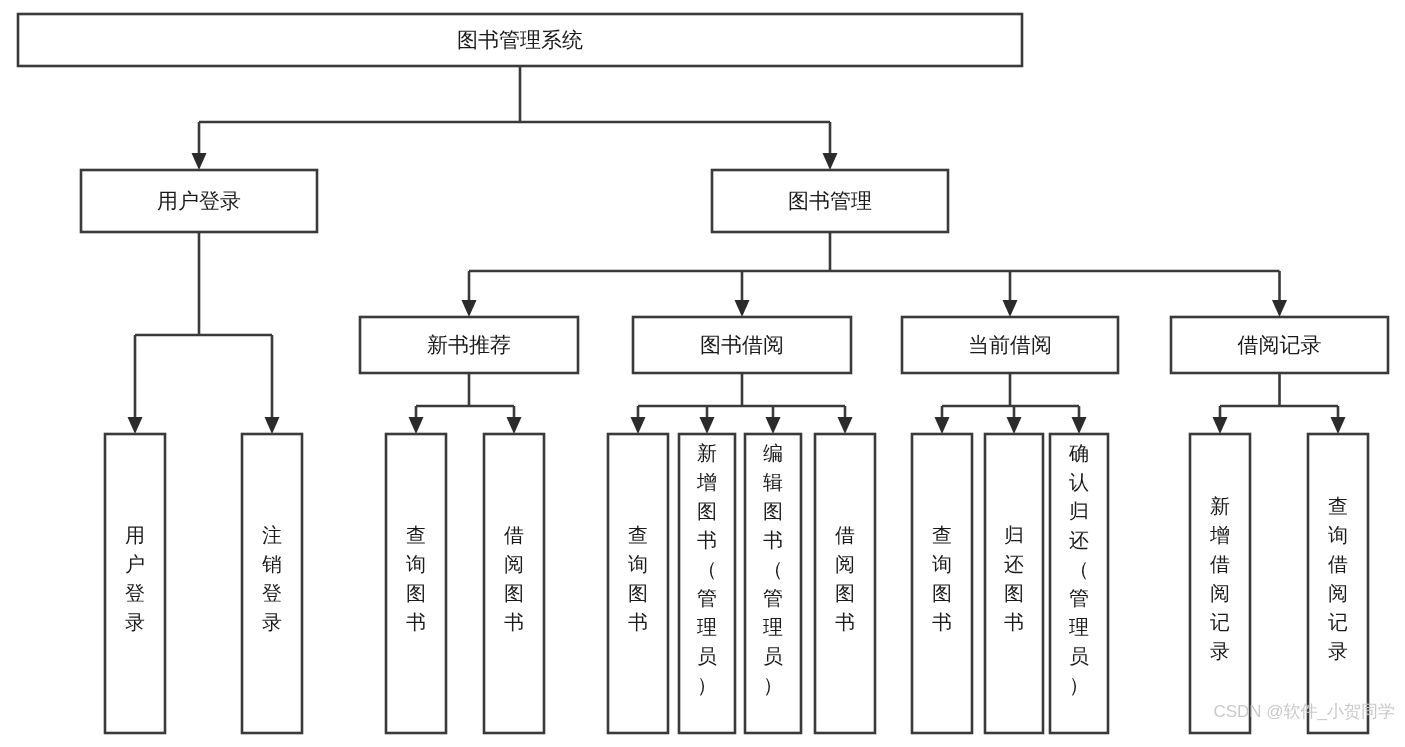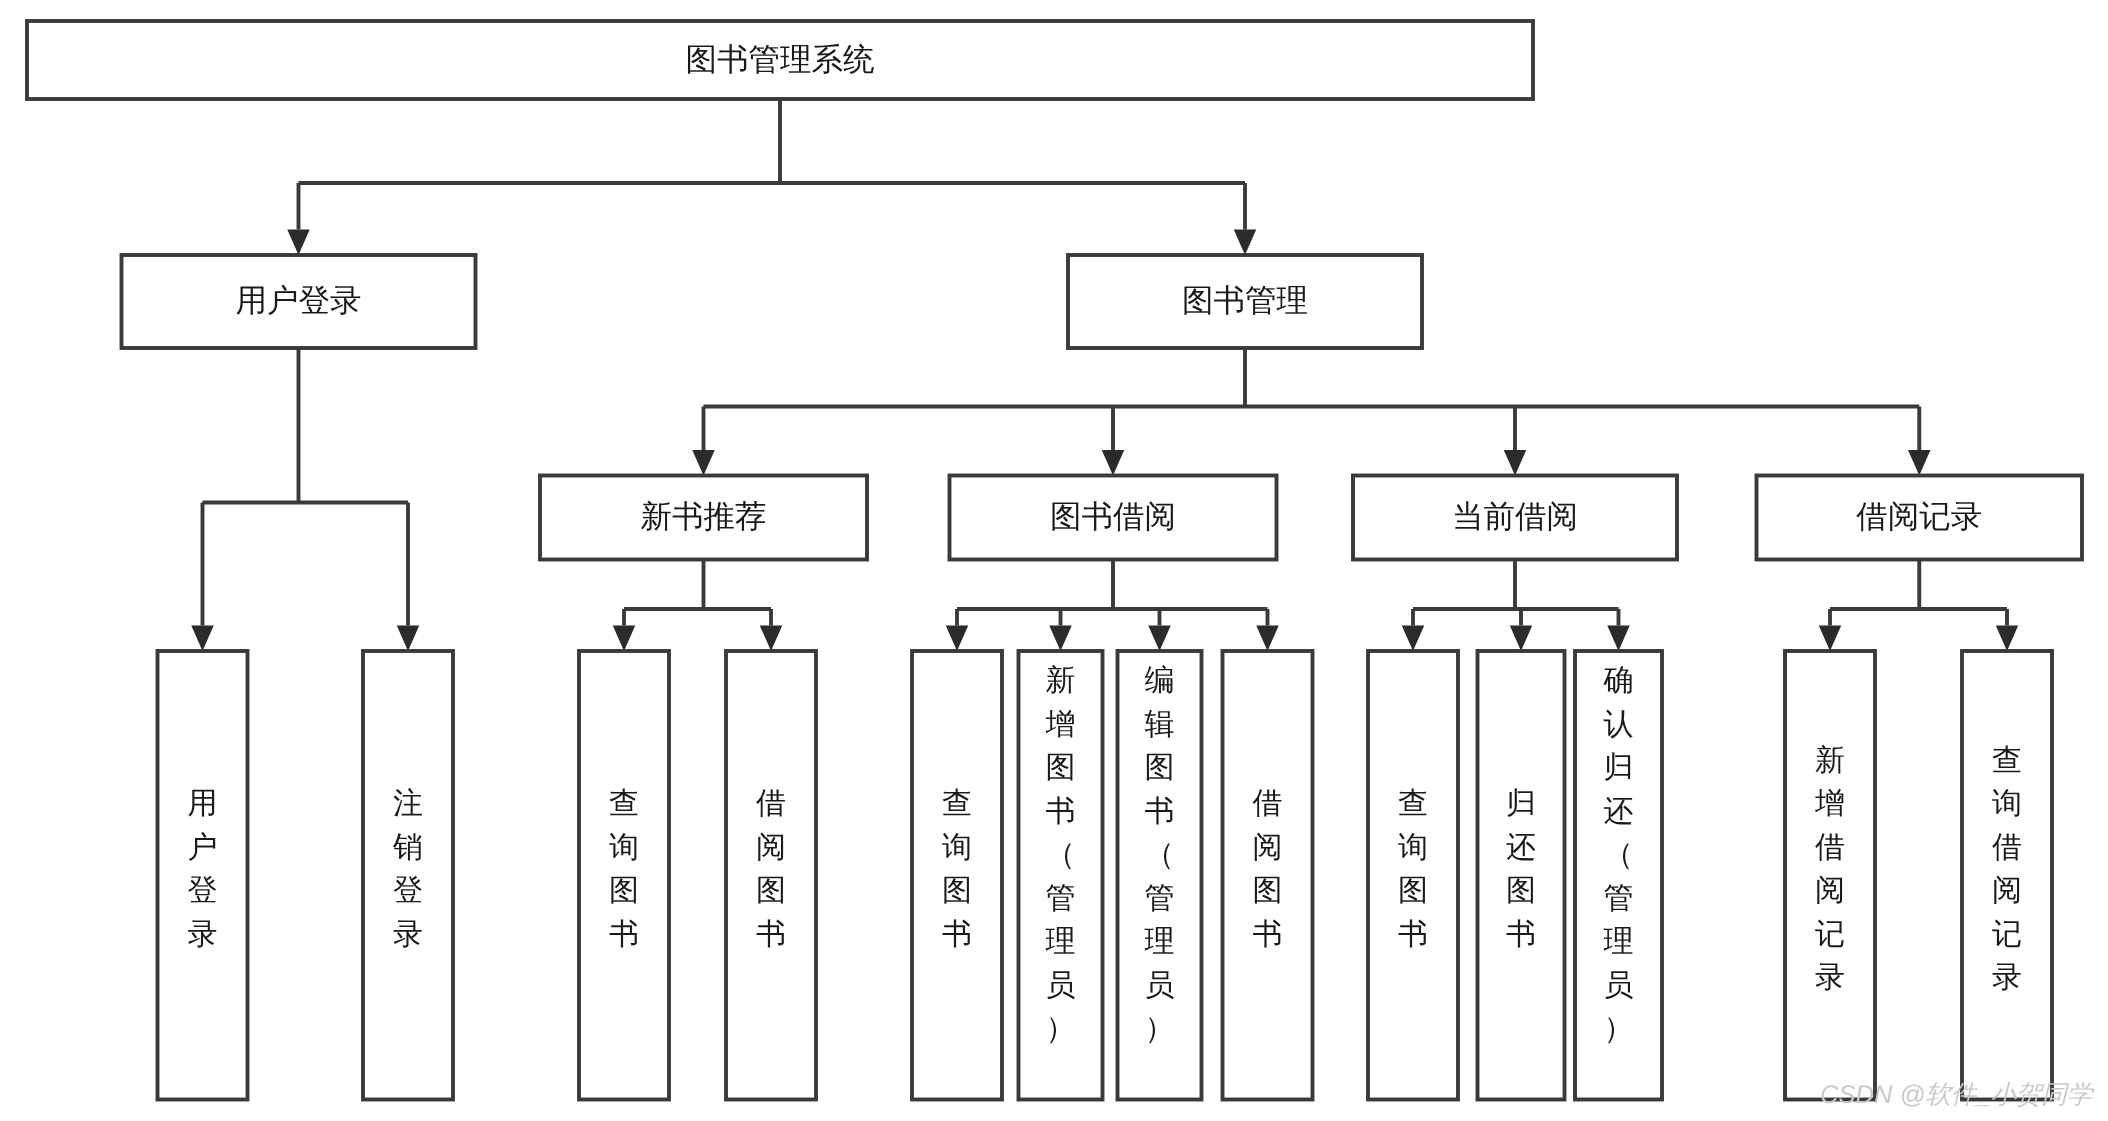--- a/index.html
+++ b/index.html
@@ -43,28 +43,27 @@
     fill: none;
     stroke-linecap: butt;
   }
   .arrow-head {
     fill: #2b2b2b;
     stroke: none;
   }
   .watermark {
     position: absolute;
     right: 10px;
-    bottom: 6px;
+    bottom: 24px;
     font-family: "Liberation Sans", "DejaVu Sans", sans-serif;
     font-size: 17px;
     color: #c9c9c9;
     white-space: nowrap;
     pointer-events: none;
     user-select: none;
-    font-style: italic;
   }
 </style>
 </head>
 <body>
 
 <svg id="diagram" viewBox="0 0 1405 747">
   <g id="connectors">
       <line x1="520" y1="66" x2="520" y2="122" class="connector"></line>
       <line x1="199" y1="122" x2="830" y2="122" class="connector"></line>
       <line x1="199" y1="122" x2="199" y2="153" class="connector"></line>

